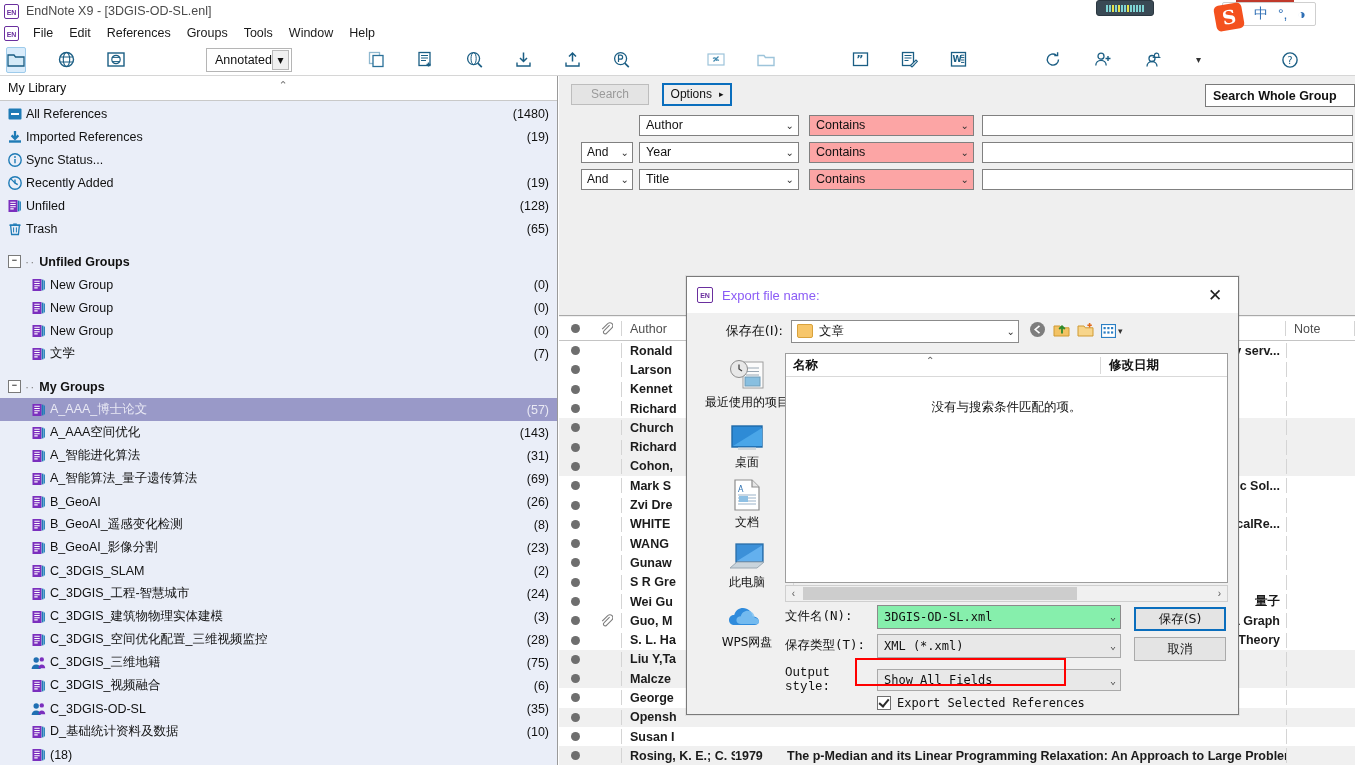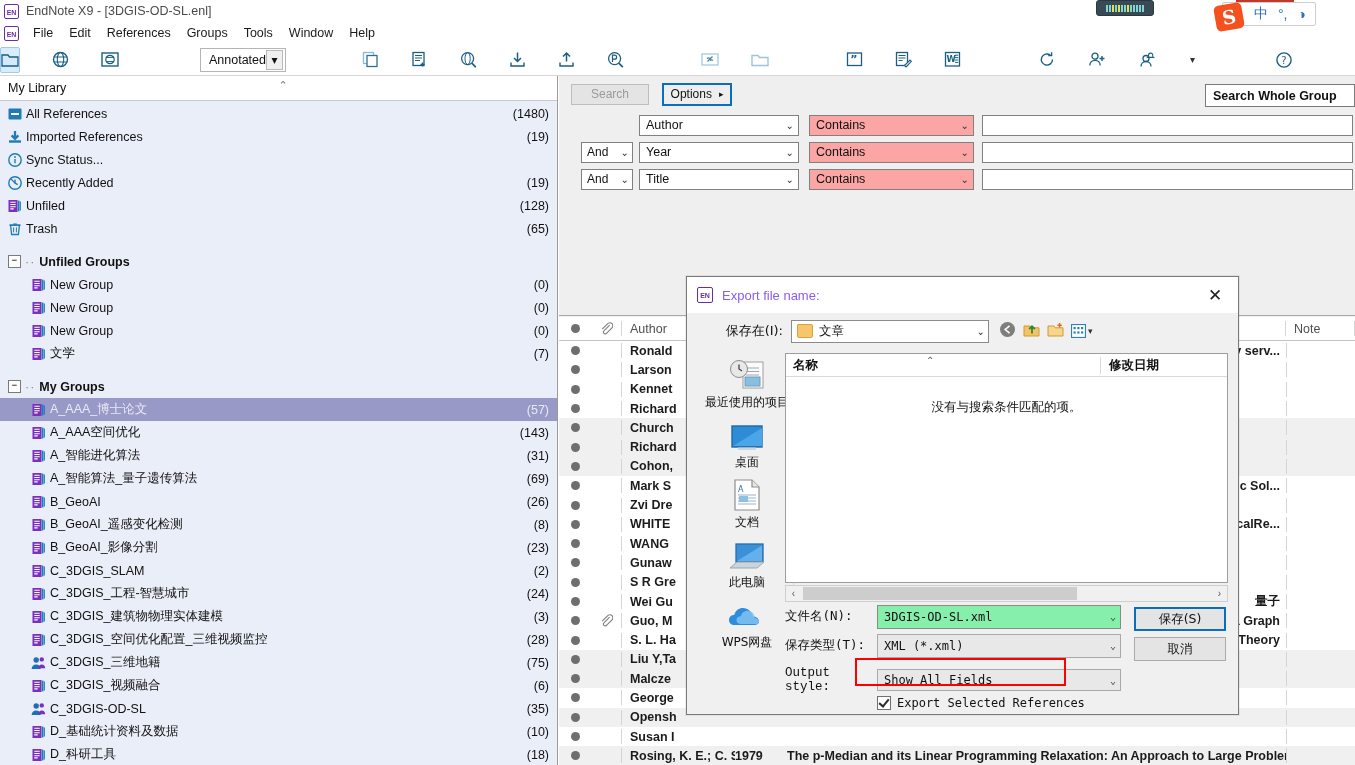--- a/index.html
+++ b/index.html
@@ -14,21 +14,21 @@
   #titlebar .tb-inner{display:flex;align-items:center;height:22px;padding-left:4px;}
   .en-logo{width:15px;height:15px;border:1px solid #6a2f9e;border-radius:2px;background:#ffffff;
     color:#6a2f9e;font-size:7px;font-weight:bold;line-height:15px;text-align:center;box-sizing:border-box;}
   .title-text{margin-left:7px;font-size:12.5px;color:#4a4a4a;}
   
   #menubar{position:absolute;left:0;top:22px;width:1355px;height:22px;background:#ffffff;display:flex;align-items:center;padding-left:4px;box-sizing:border-box;}
   #menubar .en-logo{margin-right:6px;}
   .menu-item{padding:2px 8px;font-size:12.5px;color:#1a1a1a;cursor:default;}
   
   #toolbar{position:absolute;left:0;top:44px;width:1355px;height:32px;background:#ffffff;
-    border-bottom:1px solid #d6d6d6;display:flex;align-items:center;box-sizing:border-box;gap:31px;}
+    border-bottom:1px solid #d6d6d6;display:flex;align-items:center;padding-left:6px;box-sizing:border-box;gap:31px;}
   .tb-btn{width:26px;height:26px;display:flex;align-items:center;justify-content:center;margin-right:1px;border-radius:2px;}
   .tb-btn.sel{background:#d9ecfb;border:1px solid #9ecbeb;box-sizing:border-box;}
   .tb-sep{width:1px;height:22px;background:#cfcfcf;margin:0 7px;}
   .style-combo{width:185px;height:24px;border:1px solid #b5b5b5;background:#fff;display:flex;align-items:center;
     justify-content:space-between;padding:0 2px 0 8px;box-sizing:border-box;margin-left:4px;}
   .style-combo .txt{font-size:12.5px;}
   .style-combo .arrowbox{width:17px;height:20px;background:#f0f0f0;border:1px solid #b9b9b9;
     display:flex;align-items:center;justify-content:center;box-sizing:border-box;}
   .qsearch{margin-left:10px;width:150px;font-size:12.5px;color:#8a8a8a;}
   .qs-divider{width:1px;height:20px;background:#cfcfcf;margin-right:8px;}
@@ -93,21 +93,21 @@
   #dialog{position:absolute;left:686px;top:276px;width:553px;height:439px;background:#f0f0f0;
     border:1px solid #7a7a7a;box-shadow:0 0 0 1px rgba(0,0,0,.06);box-sizing:border-box;}
   .dlg-title{height:36px;background:#ffffff;display:flex;align-items:center;padding:0 8px 0 10px;box-sizing:border-box;}
   .dlg-title .en-logo{width:16px;height:16px;line-height:16px;font-size:7px;}
   .dlg-title .t{margin-left:9px;font-size:13px;color:#8b5cf6;flex:1 1 auto;}
   .dlg-close{width:30px;height:26px;display:flex;align-items:center;justify-content:center;font-size:17px;color:#222;}
   .dlg-body{position:absolute;left:0;top:36px;right:0;bottom:0;background:#f0f0f0;}
   .saveinrow{display:flex;align-items:center;height:30px;padding:6px 6px 0 0;box-sizing:border-box;}
   .saveinrow .lb{width:96px;text-align:right;font-size:13px;padding-right:8px;
      font-family:"DejaVu Sans","Liberation Sans",sans-serif;}
-  .pathcombo{width:198px;height:23px;background:#ffffff;border:1px solid #8b8b8b;display:flex;align-items:center;
+  .pathcombo{width:228px;height:23px;background:#ffffff;border:1px solid #8b8b8b;display:flex;align-items:center;
     padding:0 3px 0 5px;box-sizing:border-box;justify-content:space-between;}
   .folder-ico{width:14px;height:12px;background:#f7c66a;border:1px solid #d9a23c;border-radius:1px 2px 2px 2px;margin-right:6px;flex:0 0 14px;}
   .nav-icos{display:flex;align-items:center;gap:7px;margin-left:10px;}
   .places{position:absolute;left:14px;top:40px;width:92px;bottom:112px;background:#f0f0f0;border-right:1px solid #d8d8d8;}
   .place{height:58px;display:flex;flex-direction:column;align-items:center;justify-content:flex-end;padding-bottom:2px;}
   .place .pl{font-size:12px;color:#111;font-family:"DejaVu Sans","Liberation Sans",sans-serif;}
   .filelist{position:absolute;left:98px;top:40px;right:10px;bottom:131px;background:#ffffff;border:1px solid #9d9d9d;box-sizing:border-box;}
   .fl-head{display:flex;height:22px;border-bottom:1px solid #d9d9d9;align-items:center;font-size:12.5px;font-weight:bold;position:relative;}
   .fl-head .h1{flex:1 1 auto;padding-left:7px;position:relative;}
   .fl-head .h1 .sortcaret{position:absolute;left:140px;top:-2px;color:#6e6e6e;font-size:10px;}
@@ -637,21 +637,20 @@
       </div>
       <div class="row indent">
         <span class="ico">
           <svg width="14" height="14" viewBox="0 0 14 14">
             <rect x="0.5" y="1" width="9" height="12" fill="#7b2fbe"></rect>
             <path d="M2.3 3.3h5.4M2.3 5.5h5.4M2.3 7.7h5.4M2.3 9.9h3.4" stroke="#fff" stroke-width="1.1"></path>
             <path d="M10.6 1.6v10.8" stroke="#1f7bb6" stroke-width="1.7"></path>
             <path d="M12.3 2.6v8.8" stroke="#1f7bb6" stroke-width="1.2"></path>
           </svg>
         </span>
-        <span class="lbl">D_科研工具</span>
         <span class="cnt">(18)</span>
       </div>
     </div>
 </div>
 <div id="leftscroll">
   <div class="sb-arrow">▲</div>
   <div class="sb-thumb" style="top:18px;height:195px;"></div>
 </div>
 
 <div id="rightpane">

